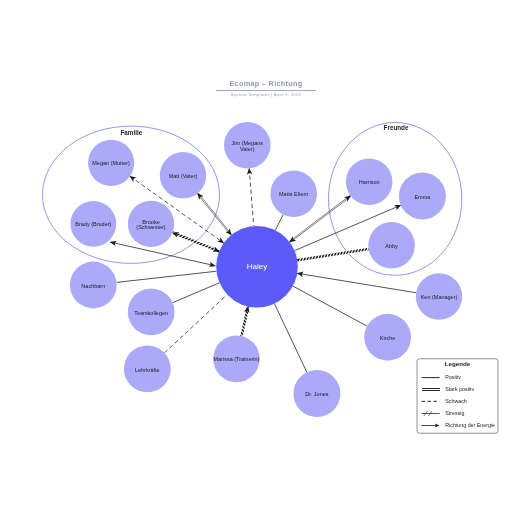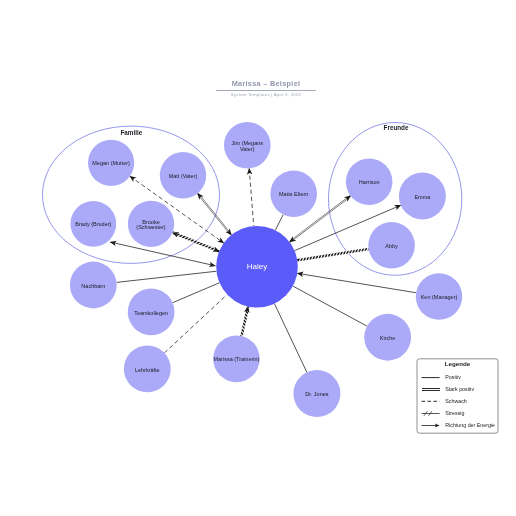--- a/index.html
+++ b/index.html
@@ -18,21 +18,21 @@
   .centercircle{fill:#5b5bf9;}
   .centerlabel{font-size:8px;fill:#ffffff;text-anchor:middle;dominant-baseline:middle;}
   .legendbox{fill:#ffffff;stroke:#4a4a4a;stroke-width:.62;}
   .legtitle{font-size:6.2px;font-weight:bold;fill:#1b1b22;text-anchor:middle;}
   .legitem{font-size:5.3px;fill:#1b1b22;}
 </style>
 </head>
 <body>
 
 <div id="canvas">
-  <div class="hdr" id="hdr-title">Marissa – Beispiel</div>
+  <div class="hdr" id="hdr-title">Ecomap – Richtung</div>
   <div id="hdr-rule"></div>
   <div class="hdr" id="hdr-sub">System Templates  |  April 3, 2025</div>
   <svg id="scene" width="516" height="516" viewBox="0 0 516 516">
     <defs>
       <marker id="ah-start" viewBox="0 0 10 10" refX="9.4" refY="5" markerWidth="6.6" markerHeight="6.6" orient="auto-start-reverse" markerUnits="userSpaceOnUse">
           <path d="M0.2,0.8 L10,5 L0.2,9.2 L2.6,5 Z" fill="#1a1a1a"></path>
         </marker>
       <marker id="ah-end" viewBox="0 0 10 10" refX="9.4" refY="5" markerWidth="6.6" markerHeight="6.6" orient="auto" markerUnits="userSpaceOnUse">
           <path d="M0.2,0.8 L10,5 L0.2,9.2 L2.6,5 Z" fill="#1a1a1a"></path>
         </marker>

